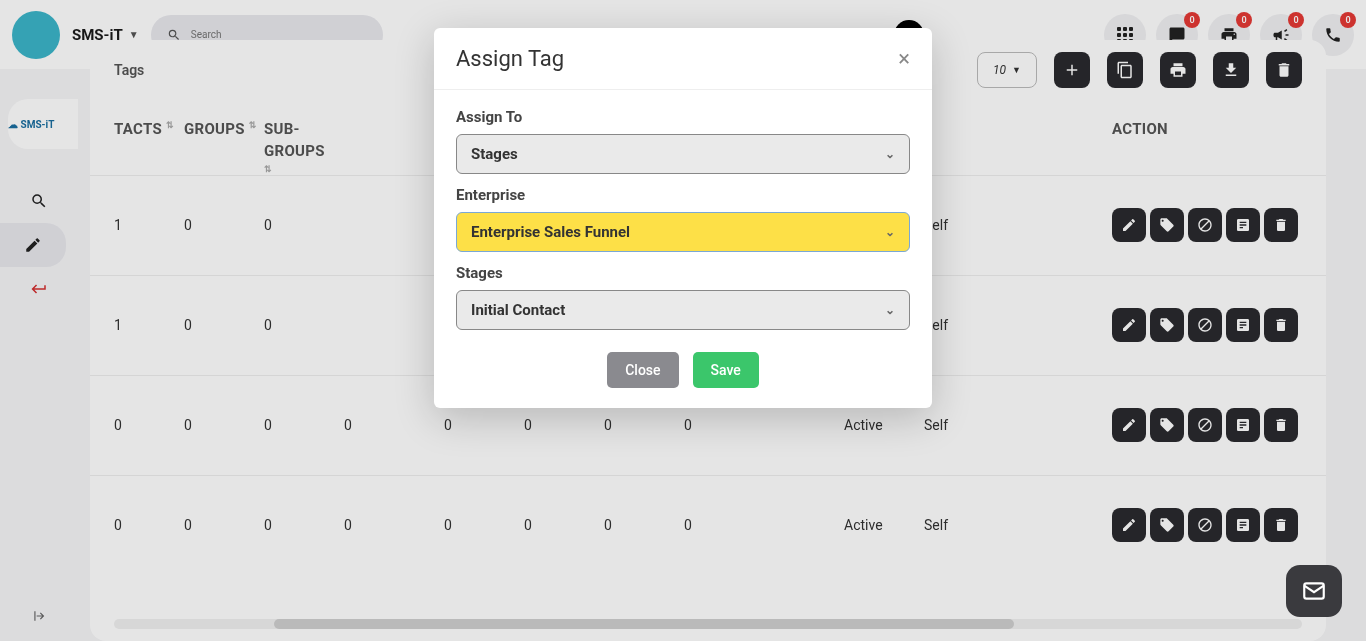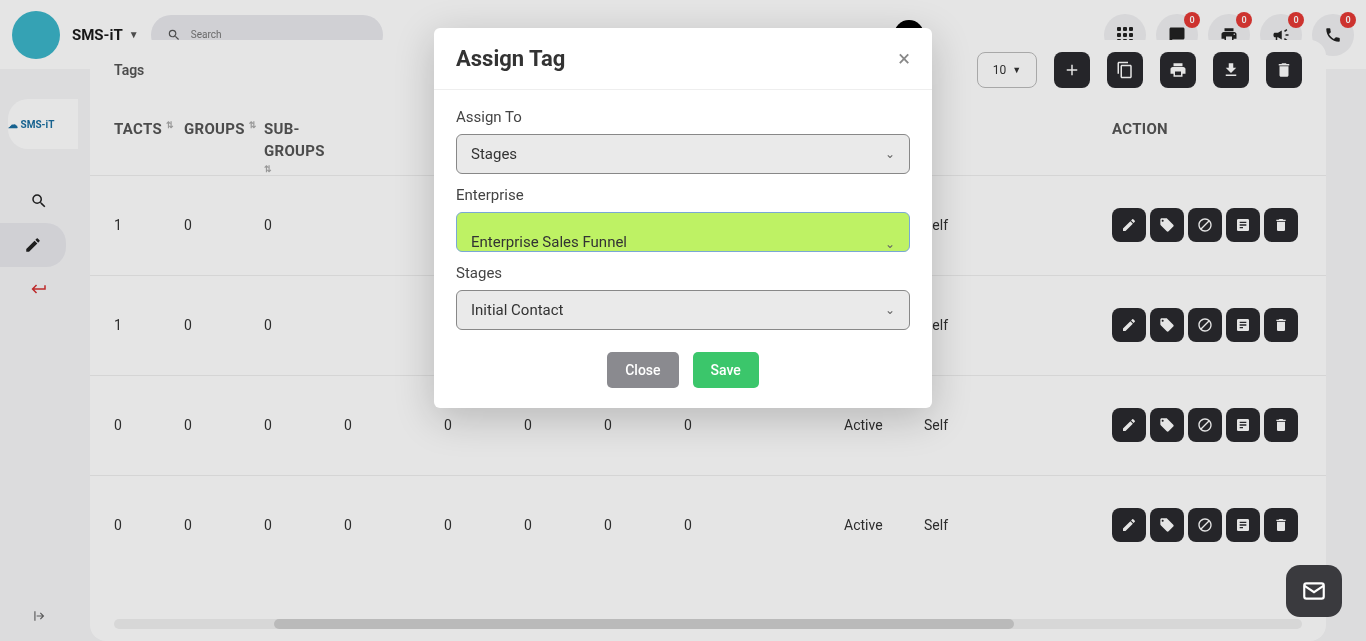--- a/index.html
+++ b/index.html
@@ -35,21 +35,21 @@
 .rail-item svg { width: 18px; height: 18px; fill: #222; }
 .rail-item.red svg { fill: #d32f2f; }
 .rail-footer { position: absolute; bottom: 18px; left: 0; right: 0; display: flex; justify-content: center; }
 .rail-footer svg { width: 14px; height: 14px; fill: #666; }
 
 
 .content { position: absolute; left: 78px; top: 40px; right: 0; bottom: 0; padding: 0 40px 0 12px; z-index: 1; }
 .card { background: #fff; border-radius: 16px; height: 100%; overflow: hidden; position: relative; }
 .card-head { display: flex; align-items: center; padding: 12px 24px; }
 .card-title { font-size: 14px; font-weight: 600; color: #555; }
-.card-actions { margin-left: auto; display: flex; gap: 17px; align-items: center; }
+.card-actions { margin-left: auto; display: flex; gap: 17px; align-items: center; font-style: italic; }
 .page-select { border: 1px solid #bbb; border-radius: 8px; height: 36px; width: 60px; display: flex; align-items: center; justify-content: center; gap: 6px; font-size: 12px; color: #333; }
 .act-btn { width: 36px; height: 36px; border-radius: 8px; background: #2a2a2e; display: flex; align-items: center; justify-content: center; }
 .act-btn svg { width: 18px; height: 18px; fill: #fff; }
 
 
 .tbl { width: 100%; margin-top: 20px; }
 .tbl-head { display: flex; padding: 0 24px; font-size: 15px; font-weight: 700; color: #555; text-transform: uppercase; letter-spacing: 0.3px; text-align: center; }
 .th, .td { flex: 0 0 80px; display: flex; align-items: flex-start; gap: 4px; }
 .th.sort::after { content: "⇅"; font-size: 9px; color: #aaa; }
 .th-tacts { flex: 0 0 70px; }
@@ -65,27 +65,27 @@
 .td-action { margin-left: auto; flex: 0 0 190px; display: flex; gap: 4px; }
 .row-btn { width: 34px; height: 34px; border-radius: 8px; background: #2a2a2e; display: flex; align-items: center; justify-content: center; }
 .row-btn svg { width: 16px; height: 16px; fill: #fff; }
 .tbl-scroll { position: absolute; bottom: 12px; left: 24px; right: 24px; height: 10px; background: #f0f0f0; border-radius: 5px; }
 .tbl-scroll-thumb { position: absolute; left: 160px; width: 740px; top: 0; bottom: 0; background: #d0d0d0; border-radius: 5px; }
 
 
 .modal-back { position: absolute; inset: 0; z-index: 100; display: flex; align-items: flex-start; justify-content: center; padding-top: 28px; }
 .modal { width: 498px; background: #fff; border-radius: 6px; box-shadow: 0 10px 40px rgba(0,0,0,0.2); }
 .modal-head { display: flex; align-items: center; padding: 18px 22px; border-bottom: 1px solid #eee; }
-.modal-title { font-size: 22px; font-weight: 700; color: #333; }
+.modal-title { font-size: 22px; font-weight: 400; color: #333; }
 .modal-close { margin-left: auto; font-size: 22px; color: #888; cursor: pointer; }
-.modal-body { padding: 18px 22px 8px; }
+.modal-body { padding: 18px 22px 8px; font-weight: bold; }
 .field-label { font-size: 15px; color: #444; margin-bottom: 8px; margin-top: 12px; }
 .field-label:first-child { margin-top: 0; }
 .select { width: 100%; height: 40px; border: 1px solid #888; border-radius: 6px; background: #eaeaea; display: flex; align-items: center; padding: 0 14px; font-size: 15px; color: #333; position: relative; }
-.select.hl { border: 1.5px solid #7aa8d6; background: #bef264; align-items: flex-end; }
+.select.hl { border: 1.5px solid #7aa8d6; background: #fde047; }
 .select .chev { margin-left: auto; font-size: 12px; color: #666; }
 .modal-foot { padding: 14px 5px 20px; display: flex; justify-content: center; gap: 14px; }
 .btn { height: 36px; padding: 0 18px; border-radius: 5px; border: none; font-size: 14px; font-weight: 500; cursor: pointer; }
 .btn-close { background: #8a8a8f; color: #fff; }
 .btn-save { background: #3bc66b; color: #fff; }
 
 
 .chat-fab { position: absolute; right: 24px; bottom: 24px; width: 56px; height: 52px; border-radius: 14px; background: #3a3a3e; display: flex; align-items: center; justify-content: center; z-index: 60; }
 .chat-fab svg { width: 26px; height: 26px; fill: none; stroke: #fff; stroke-width: 2; }
 </style>

